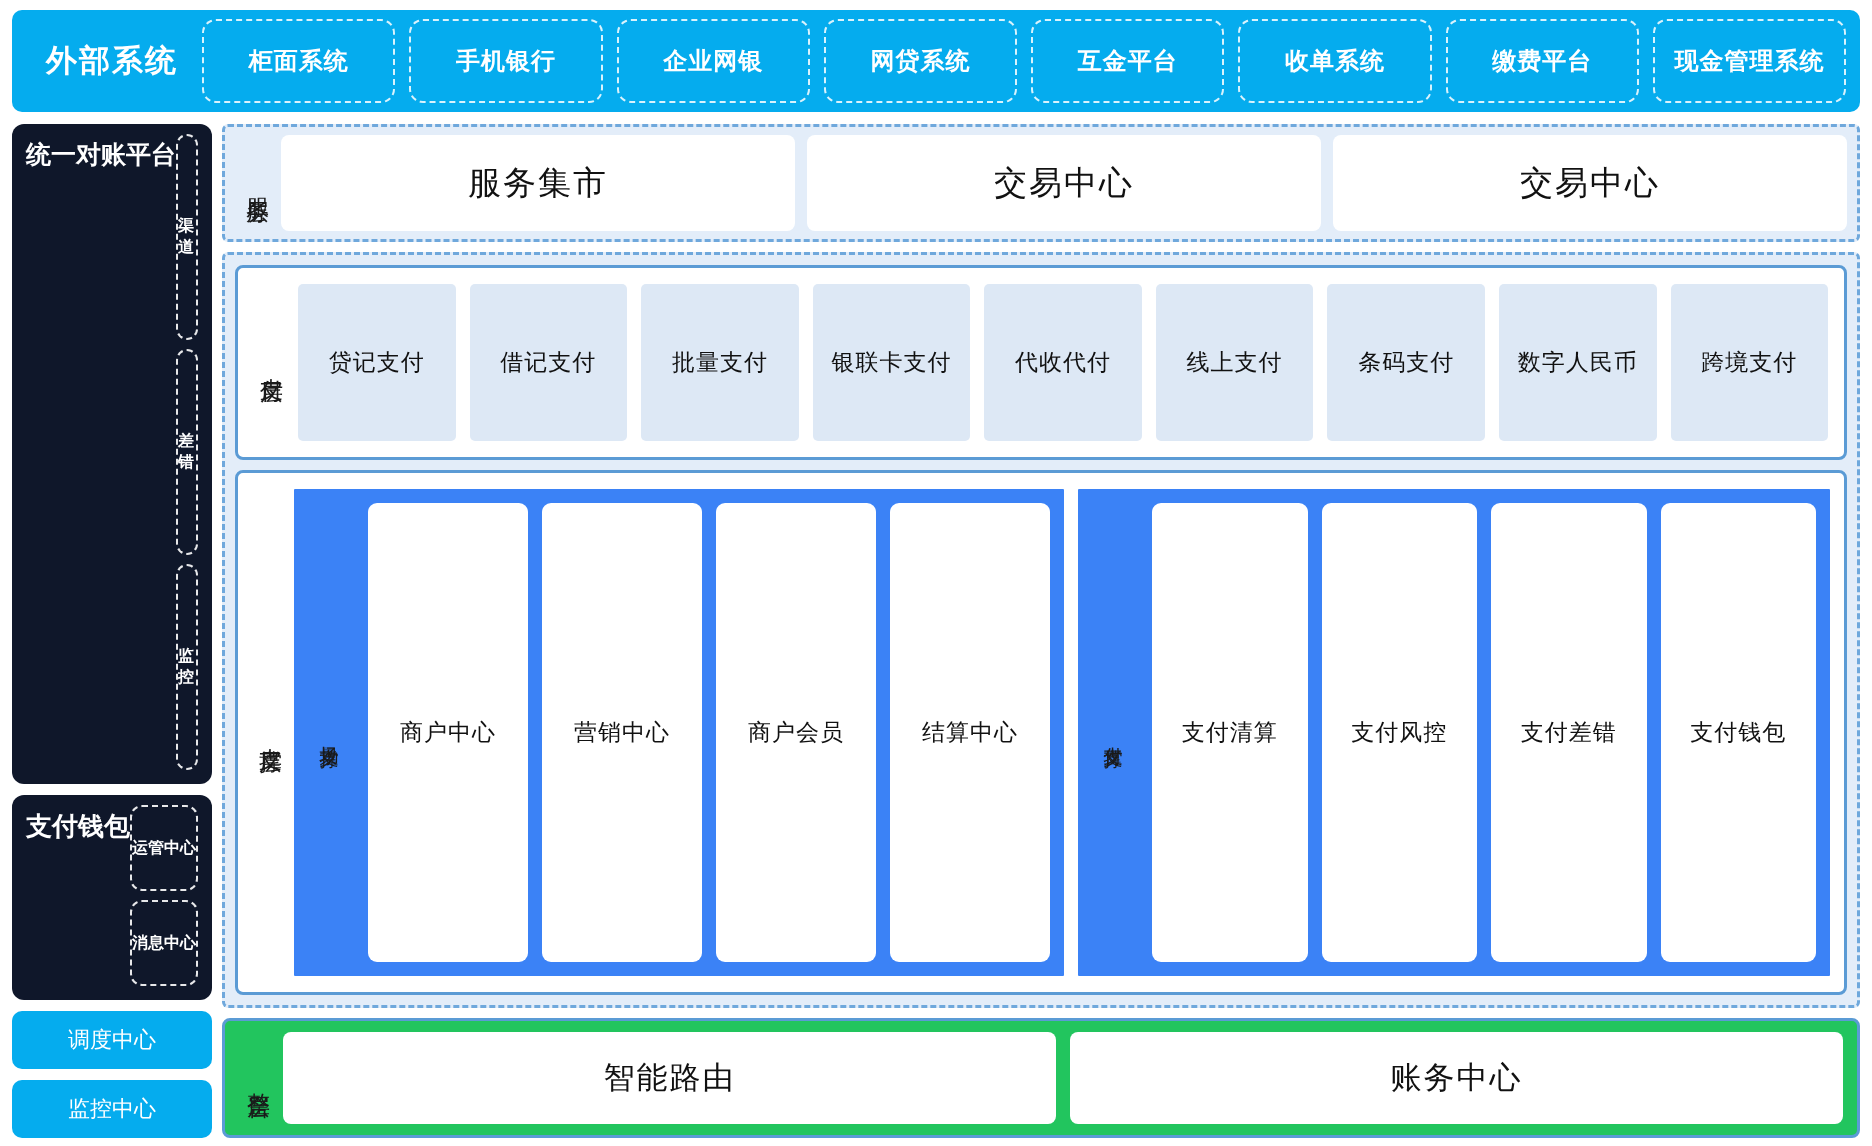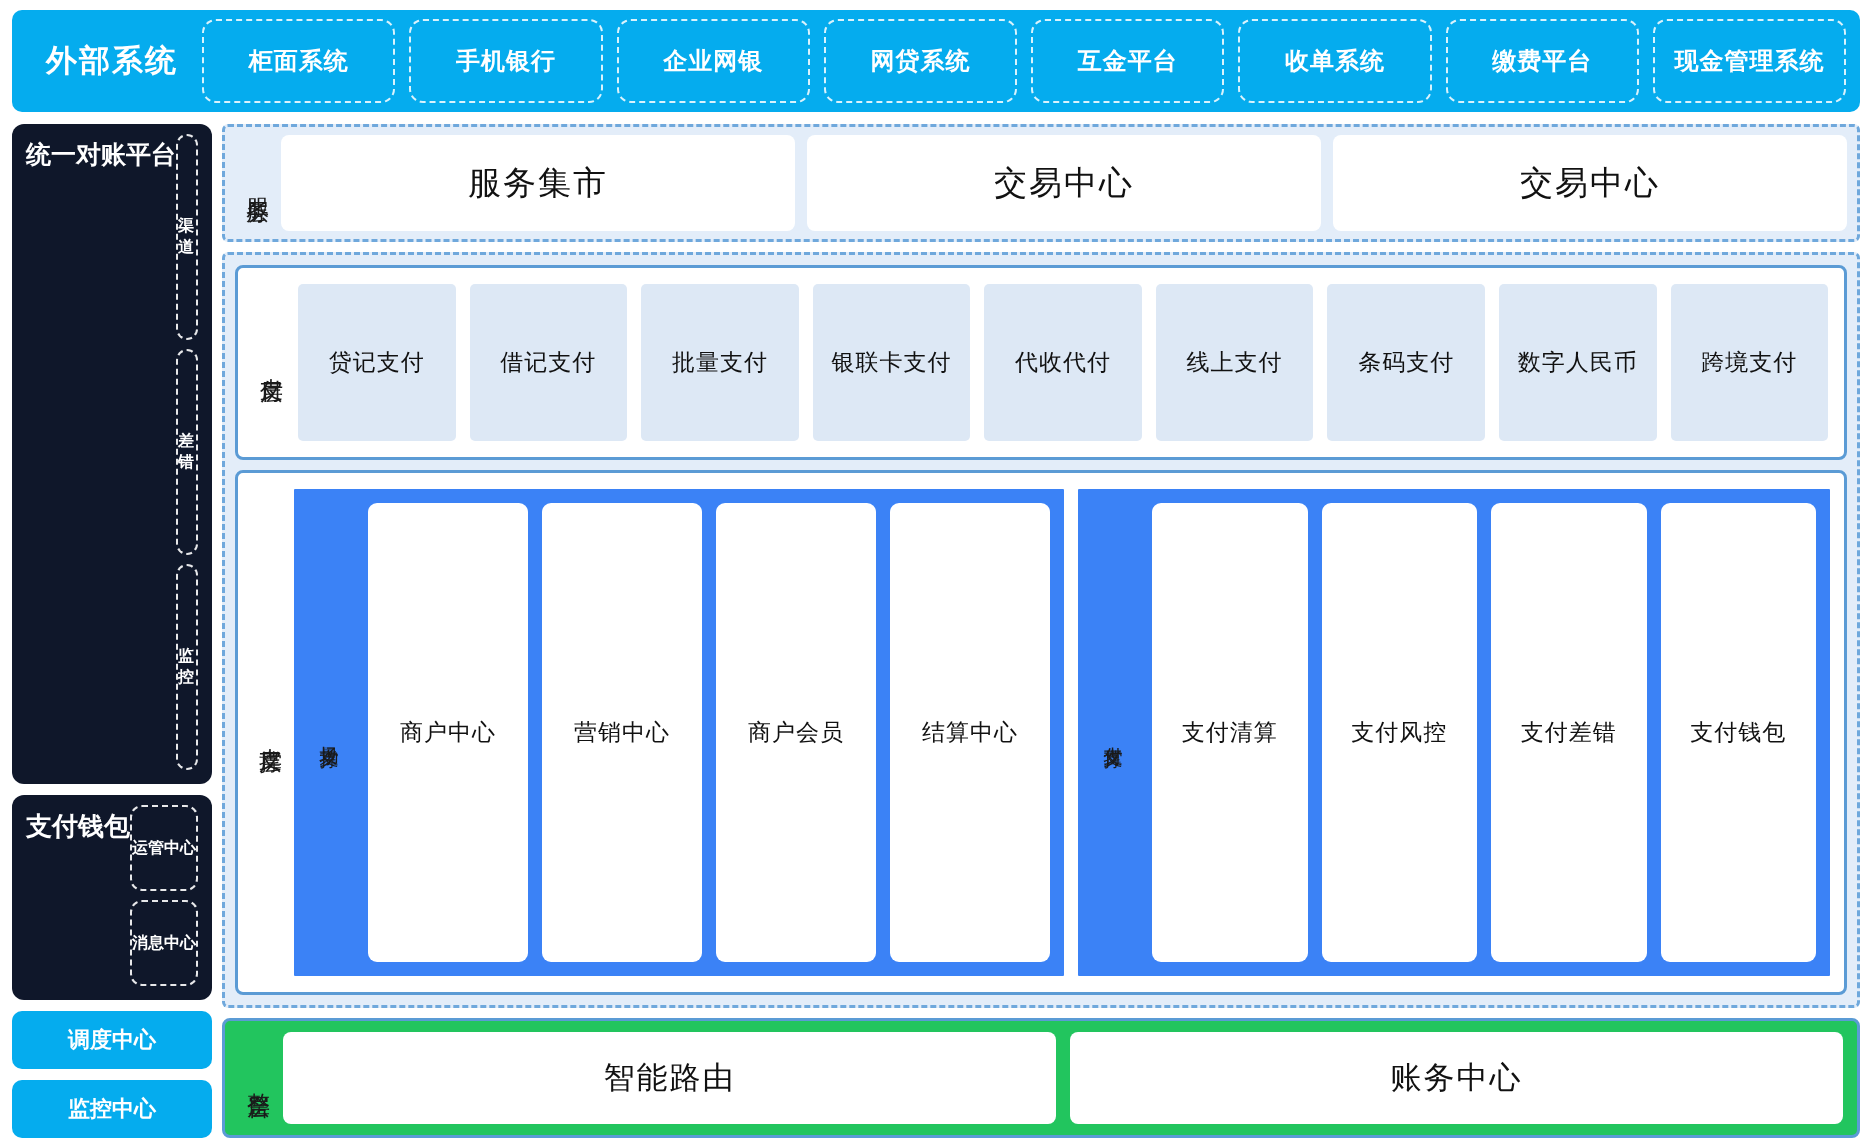--- a/index.html
+++ b/index.html
@@ -111,21 +111,21 @@
     align-items: center;
     justify-content: center;
     flex: 1 1 0;
     min-height: 52px;
   }
   .side-solid {
     background: #05ACEE;
     border-radius: 10px;
     color: #ffffff;
     font-size: 22px;
-    font-weight: 700;
+    font-weight: 400;
     display: flex;
     align-items: center;
     justify-content: center;
     height: 58px;
     flex: 0 0 58px;
   }
 
   
   .main-col {
     flex: 1 1 auto;

